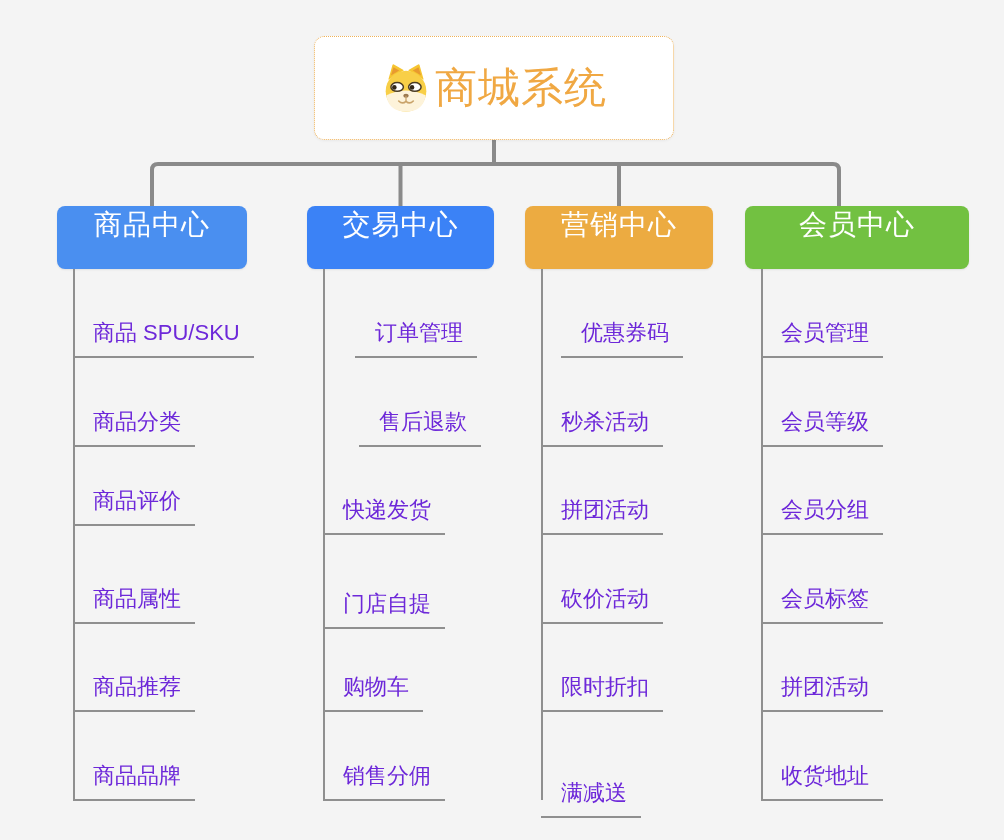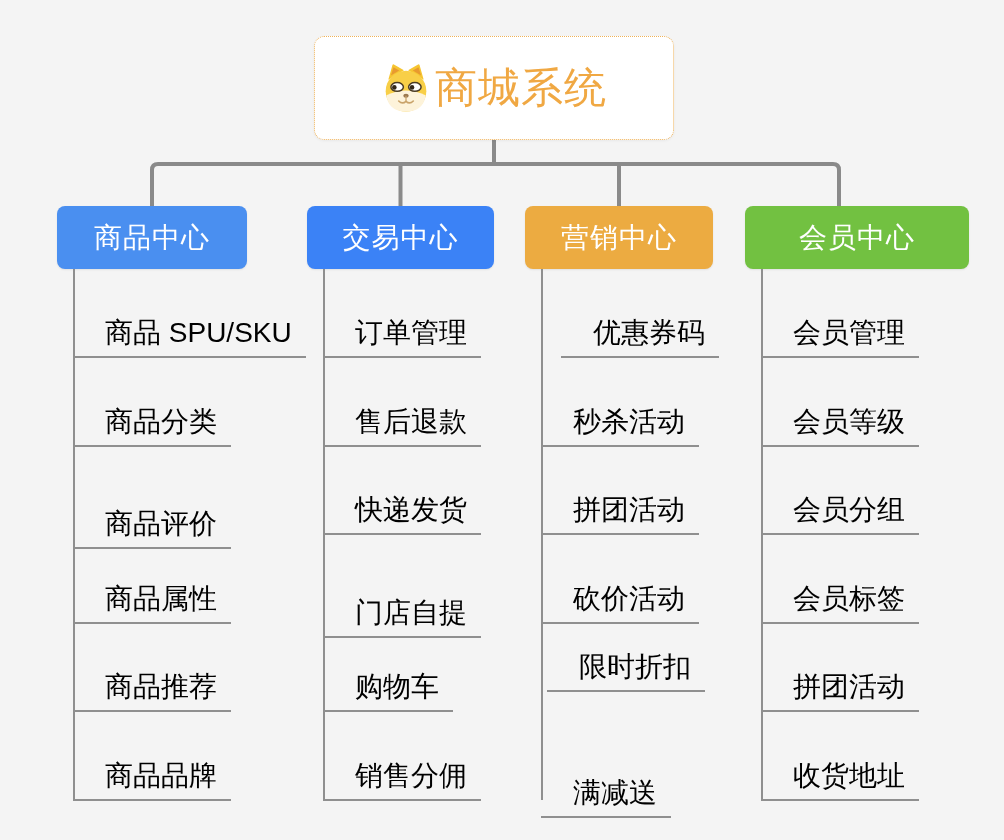--- a/index.html
+++ b/index.html
@@ -41,43 +41,42 @@
     color: #f0a843;
   }
   .dog-icon { width: 50px; height: 50px; display: block; }
   
   .branch { position: absolute; top: 206px; }
   .branch-header {
     position: absolute; left: 0; top: 0;
     height: 63px;
     border-radius: 8px;
     display: flex;
-    align-items: center;
     justify-content: center;
     color: #ffffff;
     font-size: 28px;
     letter-spacing: 1px;
     cursor: pointer;
     box-shadow: 0 1px 2px rgba(0,0,0,0.08);
     font-family: Liberation Mono, monospace;
   }
   .branch-vline {
     position: absolute;
     left: 16px;
     width: 2px;
     background: #8f8f8f;
   }
   .child-node {
     position: absolute;
     left: 16px;
     white-space: nowrap;
-    font-size: 28px;
-    color: #000000;
+    font-size: 22px;
+    color: #6d28d9;
     line-height: 30px;
-    padding: 0 14px 8px 32px;
+    padding: 0 14px 8px 20px;
     border-bottom: 2px solid #8f8f8f;
     cursor: pointer;
   }
 </style>
 </head>
 <body>
 
 <div class="canvas">
 
   <svg class="connectors" id="connectors" viewBox="0 0 1004 840" xmlns="http://www.w3.org/2000/svg">
@@ -113,47 +112,47 @@
   </div>
 
   <div id="branches">
       <div class="branch" style="left: 57px;">
         <div class="branch-header" style="width: 190px; background: rgb(74, 143, 240);">
           <span>商品中心</span>
         </div>
         <div class="branch-vline" style="top: 63px; height: 530.5px;"></div>
         <div class="child-node" style="top: 112px;"><span>商品 SPU/SKU</span></div>
         <div class="child-node" style="top: 200.5px;"><span>商品分类</span></div>
-        <div class="child-node" style="top: 303px;"><span>商品评价</span></div>
+        <div class="child-node" style="top: 280px;"><span>商品评价</span></div>
         <div class="child-node" style="top: 377.5px;"><span>商品属性</span></div>
         <div class="child-node" style="top: 466px;"><span>商品推荐</span></div>
         <div class="child-node" style="top: 554.5px;"><span>商品品牌</span></div>
       </div>
       <div class="branch" style="left: 307px;">
         <div class="branch-header" style="width: 187px; background: #3b82f6;">
           <span>交易中心</span>
         </div>
         <div class="branch-vline" style="top: 63px; height: 530.5px;"></div>
-        <div class="child-node" style="top: 112px;"><span>订单管理</span></div>
-        <div class="child-node" style="top: 200.5px;"><span>售后退款</span></div>
+        <div class="child-node" style="top: 112px; margin-left: 32px;"><span>订单管理</span></div>
+        <div class="child-node" style="top: 200.5px; margin-left: 36px;"><span>售后退款</span></div>
         <div class="child-node" style="top: 289px;"><span>快递发货</span></div>
-        <div class="child-node" style="top: 392px; text-align: center;"><span>门店自提</span></div>
+        <div class="child-node" style="top: 383px; text-align: center;"><span>门店自提</span></div>
         <div class="child-node" style="top: 466px;"><span>购物车</span></div>
         <div class="child-node" style="top: 554.5px;"><span>销售分佣</span></div>
       </div>
       <div class="branch" style="left: 525px;">
         <div class="branch-header" style="width: 188px; background: rgb(236, 171, 65);">
           <span>营销中心</span>
         </div>
         <div class="branch-vline" style="top: 63px; height: 530.5px;"></div>
         <div class="child-node" style="top: 112px; margin-left: 20px;"><span>优惠券码</span></div>
         <div class="child-node" style="top: 200.5px;"><span>秒杀活动</span></div>
         <div class="child-node" style="top: 289px;"><span>拼团活动</span></div>
         <div class="child-node" style="top: 377.5px;"><span>砍价活动</span></div>
-        <div class="child-node" style="top: 446px; margin-left: 6px;"><span>限时折扣</span></div>
+        <div class="child-node" style="top: 466px;"><span>限时折扣</span></div>
         <div class="child-node" style="top: 572px;"><span>满减送</span></div>
       </div>
       <div class="branch" style="left: 745px;">
         <div class="branch-header" style="width: 224px; background: rgb(114, 193, 65);">
           <span>会员中心</span>
         </div>
         <div class="branch-vline" style="top: 63px; height: 530.5px;"></div>
         <div class="child-node" style="top: 112px;"><span>会员管理</span></div>
         <div class="child-node" style="top: 200.5px;"><span>会员等级</span></div>
         <div class="child-node" style="top: 289px;"><span>会员分组</span></div>

